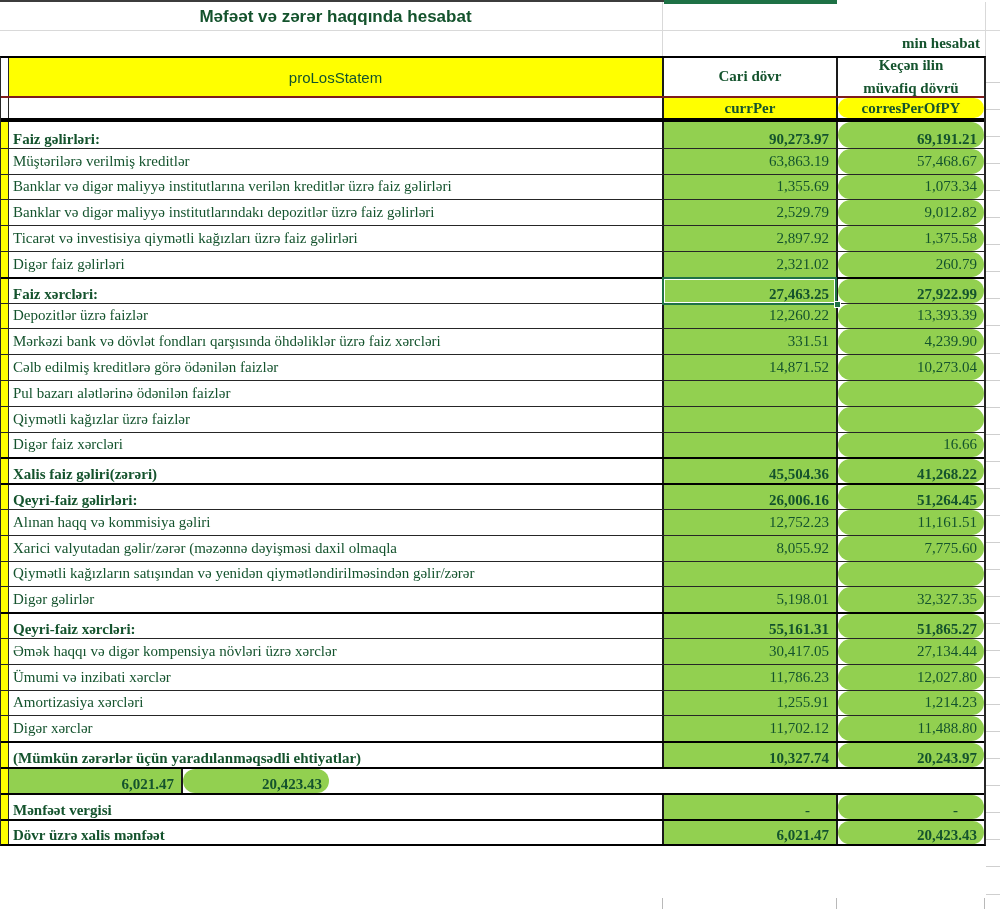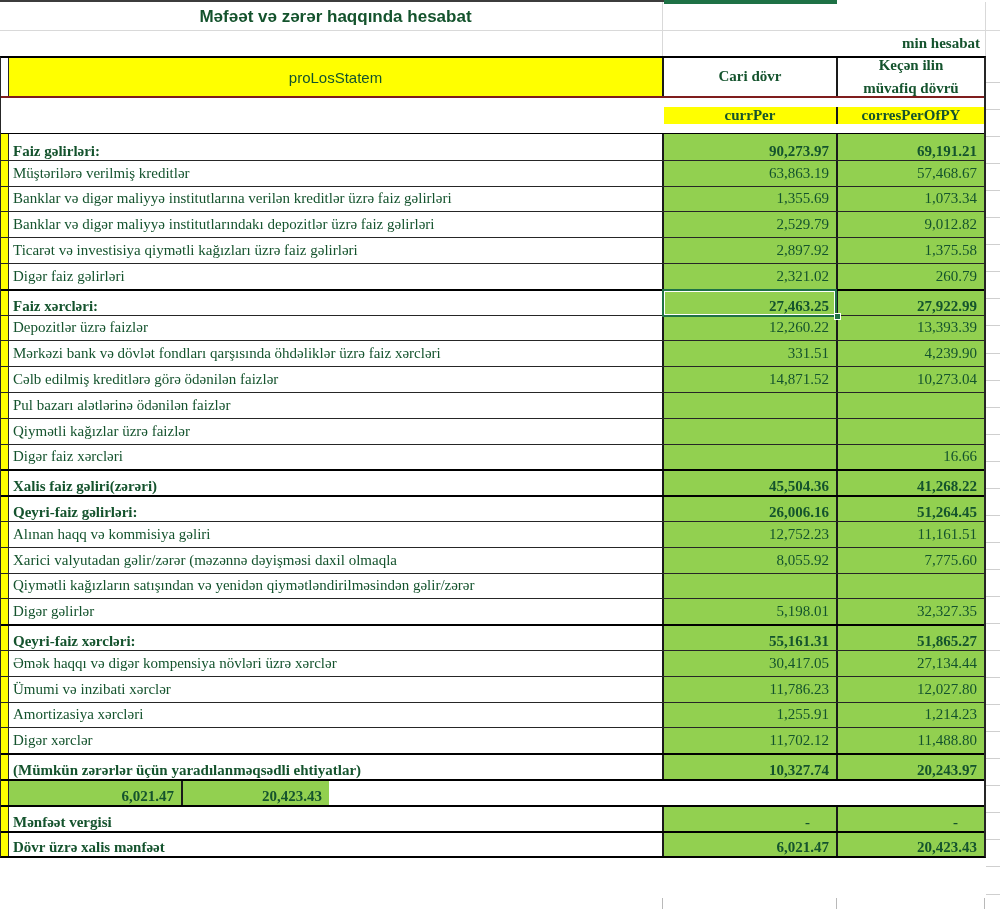--- a/index.html
+++ b/index.html
@@ -29,31 +29,31 @@
   .sheet-table { left:0; top:56px; width:986px;
     border-top:2px solid #000; border-bottom:2px solid #000;
     border-left:1px solid #262626; border-right:2px solid #262626; }
   .trow { display:flex; width:100%; }
   .cell { display:flex; align-items:center; overflow:hidden; white-space:nowrap; }
   .colA { width:8px; border-right:1px solid #262626; background:#FFFF00; flex:none; }
   .colA.white { background:#ffffff; }
   .c-label { width:655px; border-right:2px solid #1a1a1a; background:#ffffff;
     padding-left:4px; font-size:15px; flex:none; }
   .c-curr { width:174px; border-right:2px solid #1a1a1a; flex:none; }
-  .c-prev { width:146px; flex:none; }
+  .c-prev { width:146px; flex:none;border-radius:14px; }
   .num { justify-content:flex-end; padding-right:7px; font-size:15px; background:#92D050; }
   .num.dash { padding-right:26px; }
   .center { justify-content:center; text-align:center; }
 
   .hrow1 { height:40px; border-bottom:2px solid #7f1d1d; }
   .hrow1 .c-label { background:#FFFF00; font-family:"Liberation Sans", sans-serif;
     font-size:15px; justify-content:center; padding-left:0; }
   .hrow1 .c-curr, .hrow1 .c-prev { background:#ffffff; font-weight:bold; font-size:15px;
     flex-direction:column; justify-content:center; line-height:1.55; }
-  .hrow2 { height:36px; border-bottom:1px solid #000000;align-items:center; }
+  .hrow2 { height:24px; border-bottom:4px solid #000000; }
   .hrow2 .c-label { background:#ffffff; }
   .hrow2 .c-curr, .hrow2 .c-prev { background:#FFFF00; font-weight:bold; font-size:15px; }
 
   .drow { height:25.8px; }
   .drow.bt1 { border-top:1px solid #262626; }
   .drow.bt2 { border-top:2px solid #000; }
   .drow.section .c-label, .drow.section .num { font-weight:bold;align-items:flex-end; }
   .lbl-bold { font-weight:bold; }
 
   

